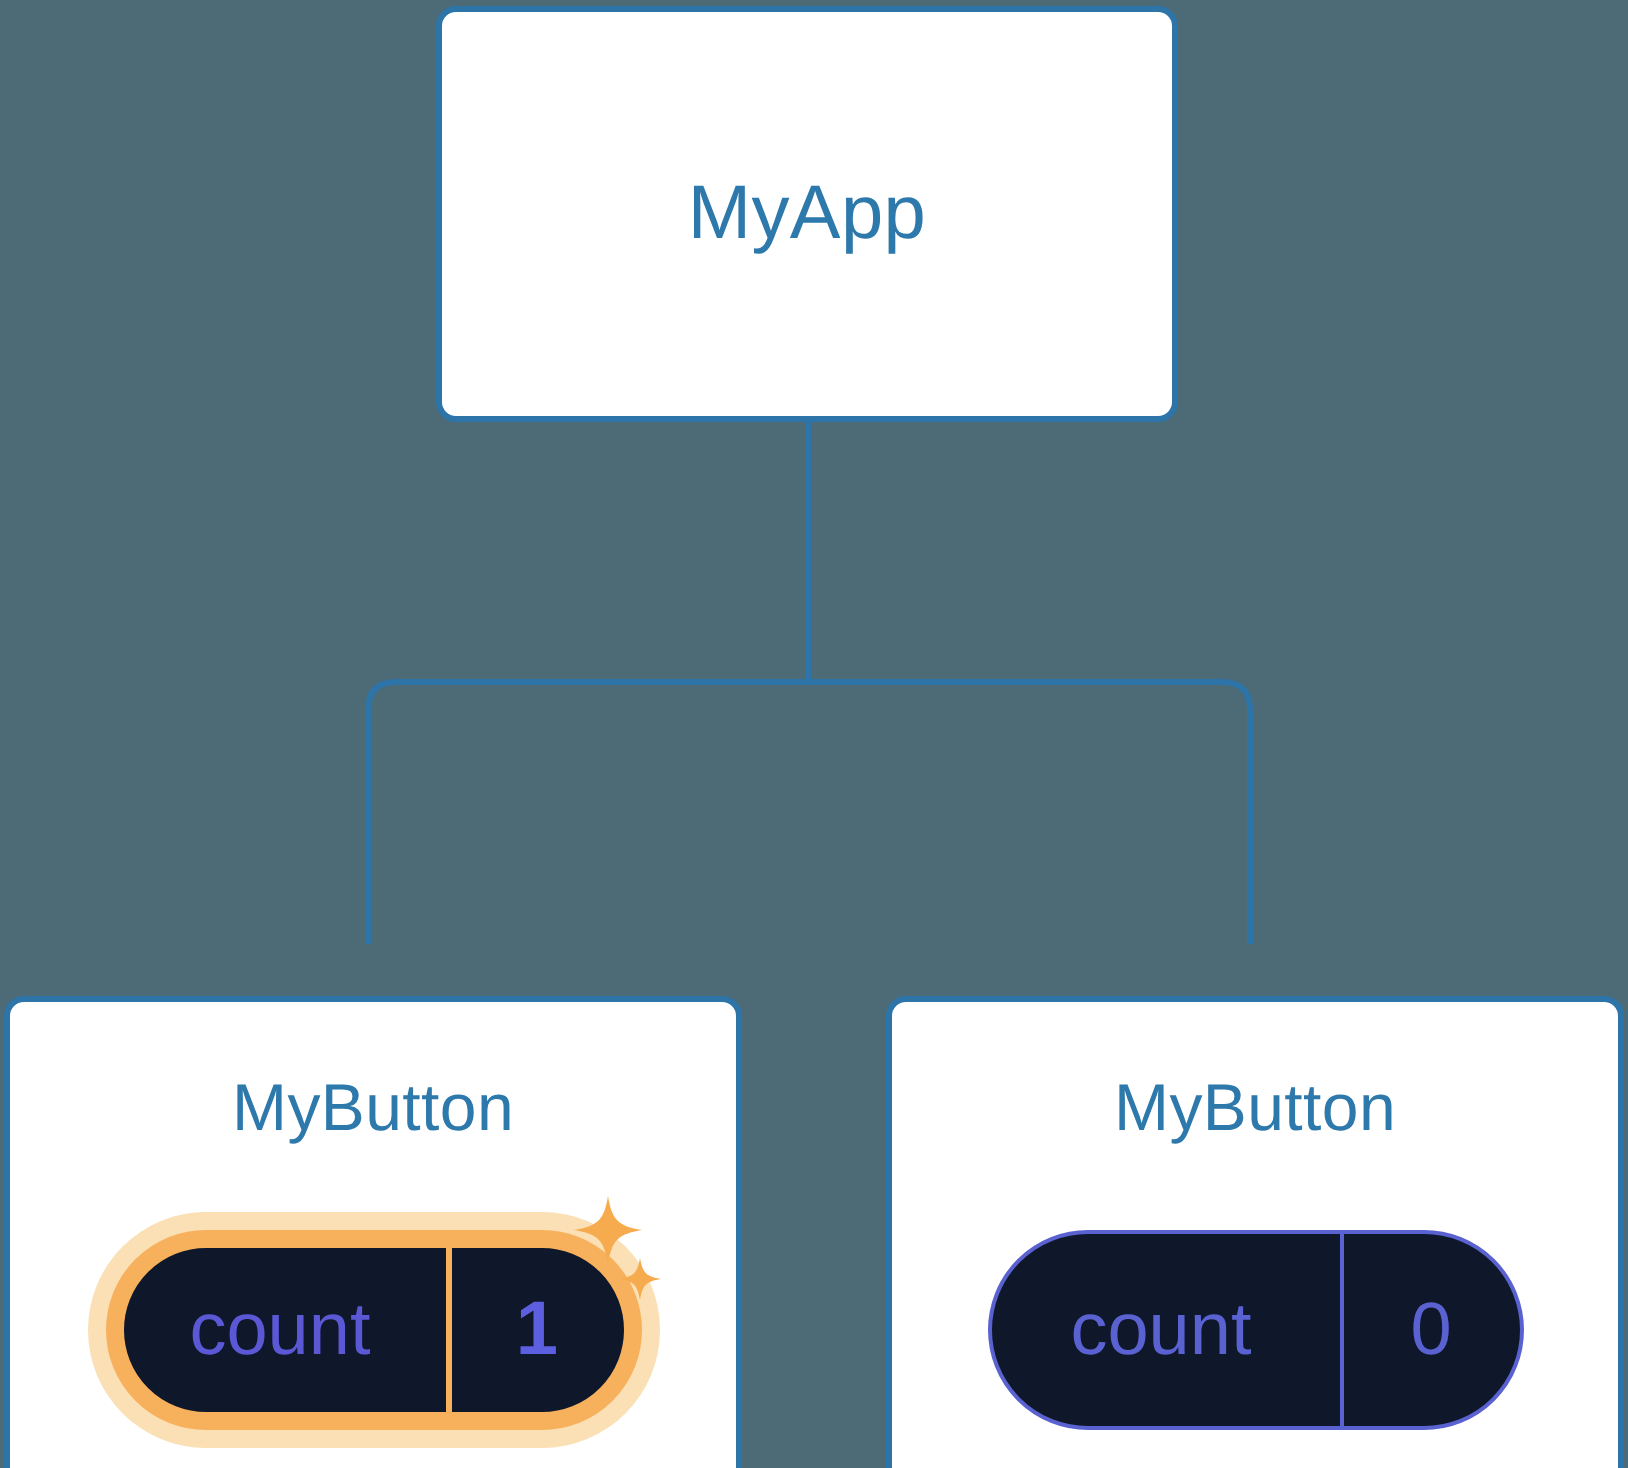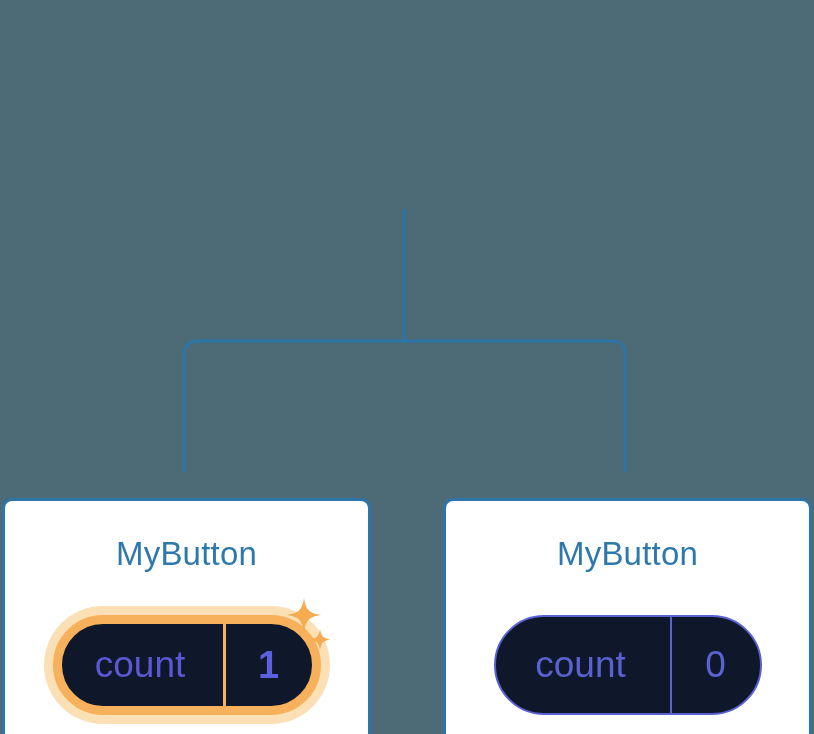--- a/index.html
+++ b/index.html
@@ -175,20 +175,23 @@
 <div id="stage">
 
   <svg id="connectors" viewBox="0 0 814 734" width="814" height="734" aria-hidden="true">
 
     <path d="M 404 209 L 404 341" fill="none" stroke="#2d74a8" stroke-width="3"></path>
 
     <path d="M 404 341 L 198 341 Q 184 341 184 355 L 184 472" fill="none" stroke="#2d74a8" stroke-width="3" stroke-linecap="butt"></path>
     <path d="M 404 341 L 611 341 Q 625 341 625 355 L 625 472" fill="none" stroke="#2d74a8" stroke-width="3" stroke-linecap="butt"></path>
   </svg>
 
+  <div id="root-node" class="node">
+    <span class="node-title-root">MyApp</span>
+  </div>
 
   <div id="child-node-0" class="node child-node">
     <span class="node-title">MyButton</span>
 
     <div class="pill-wrap">
       <div class="pill highlight">
         <span class="pill-key">count</span>
         <span class="pill-sep"></span>
         <span class="pill-val">1</span>
       </div>

